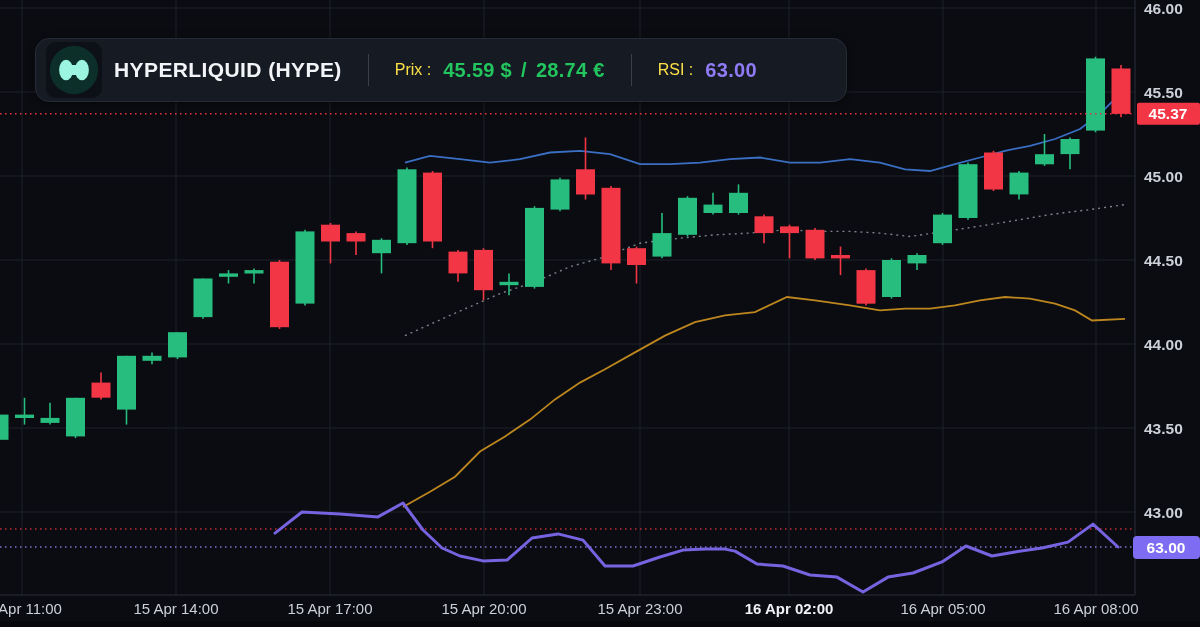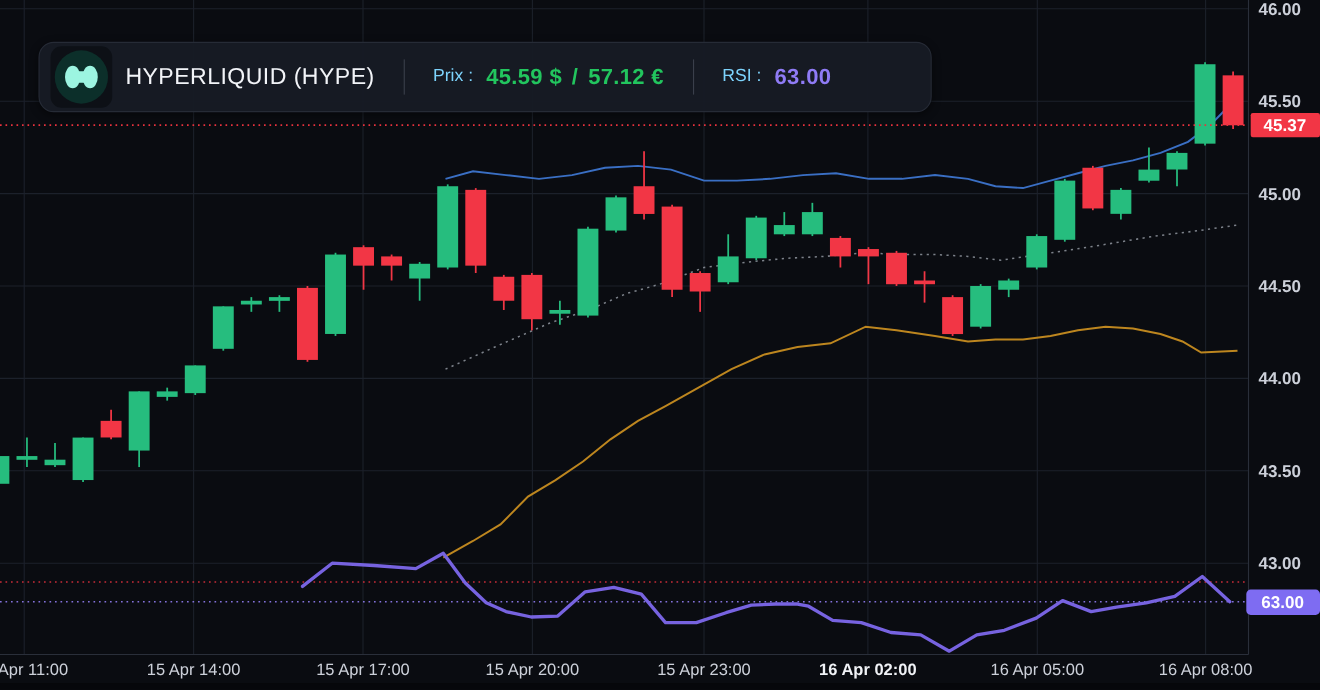--- a/index.html
+++ b/index.html
@@ -8,23 +8,23 @@
   .stage { position:relative; width:1200px; height:627px; background:#0a0c11; }
   svg#chart { position:absolute; left:0; top:0; }
   .header {
     position:absolute; left:35px; top:38px; width:812px; height:64px;
     background:rgba(23,27,36,0.97); border:1px solid #262b36; border-radius:14px;
     display:flex; align-items:center; padding:0 22px 0 10px; z-index:5;
     box-shadow:0 2px 8px rgba(0,0,0,0.45);
   }
   .logo-tile { width:56px; height:56px; border-radius:10px; background:#0d1016;
     display:flex; align-items:center; justify-content:center; flex:0 0 auto; }
-  .title { color:#f2f4f8; font-size:21px; font-weight:normal; letter-spacing:0.4px; margin-left:12px; }
+  .title { color:#f2f4f8; font-size:21px; font-weight:bold; letter-spacing:0.4px; margin-left:12px; }
   .hdr-divider { width:1px; height:32px; background:#3a3f4b; margin:0 26px; flex:0 0 auto; }
-  .lbl { font-size:16px; color:#7dd3fc; margin-right:12px; }
+  .lbl { font-size:16px; color:#fde047; margin-right:12px; }
   .val-green { font-size:20px; font-weight:bold; color:#22c55e; letter-spacing:0.3px; }
   .val-green.sep { margin:0 9px; }
   .val-purple { font-size:20px; font-weight:bold; color:#8f7bf5; letter-spacing:0.3px; }
   .bottom-strip { position:absolute; left:0; bottom:0; width:1200px; height:6px; background:#06070b; z-index:4; }
 </style>
 </head>
 <body>
 
 <div class="stage">
 
@@ -173,20 +173,20 @@
           <ellipse cx="37.5" cy="29" rx="7.5" ry="11"></ellipse>
           <rect x="20" y="23.5" width="18" height="11" rx="5.5"></rect>
         </g>
       </svg>
     </div>
     <div class="title">HYPERLIQUID (HYPE)</div>
     <div class="hdr-divider"></div>
     <span class="lbl">Prix :</span>
     <span class="val-green">45.59 $</span>
     <span class="val-green sep">/</span>
-    <span class="val-green">57.12 €</span>
+    <span class="val-green">28.74 €</span>
     <div class="hdr-divider"></div>
     <span class="lbl">RSI :</span>
     <span class="val-purple">63.00</span>
   </div>
 
   <div class="bottom-strip"></div>
 </div>
 
 </body></html>

